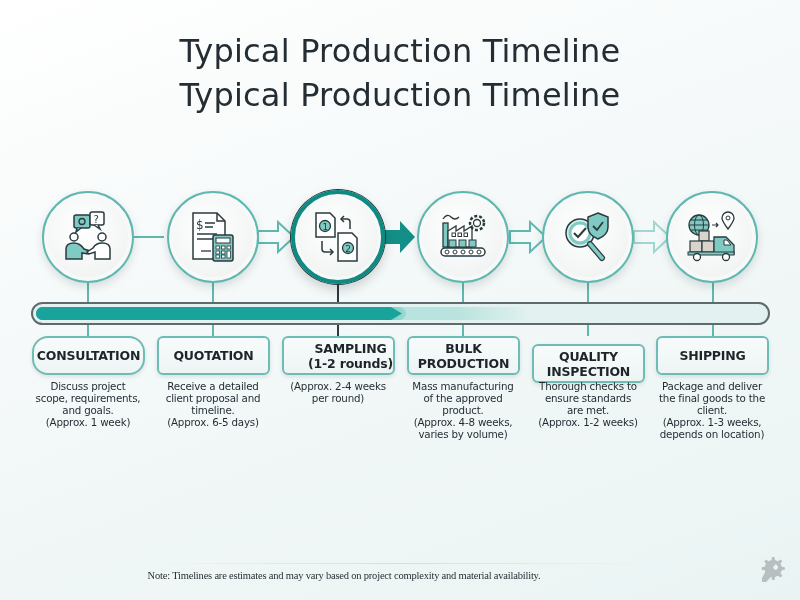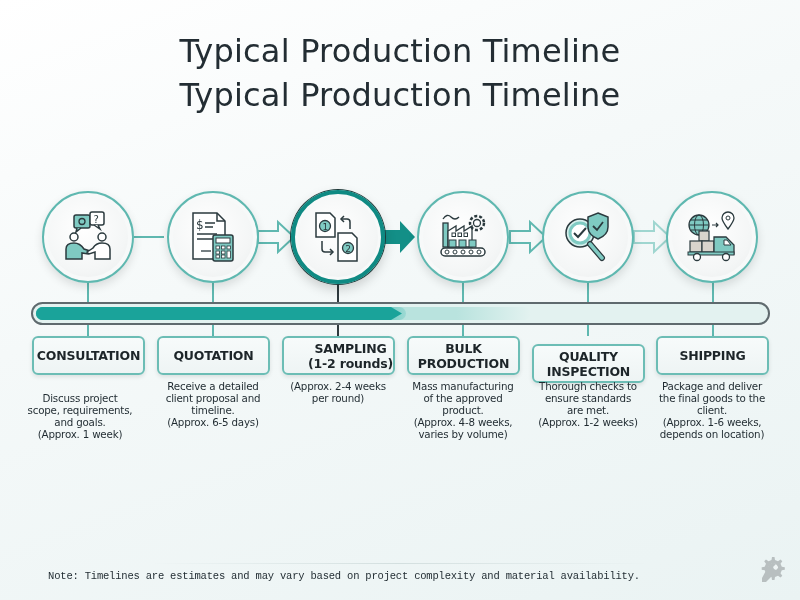--- a/index.html
+++ b/index.html
@@ -67,21 +67,21 @@
       font-family: "DejaVu Sans", sans-serif; letter-spacing: -0.2px;
     }
     .desc .d { display: block; white-space: pre-line; }
 
     .note-divider {
       position: absolute; left: 150px; top: 563px; width: 500px; height: 1px;
       background: linear-gradient(90deg, rgba(200,215,215,0) 0%, #d3dfdf 50%, rgba(200,215,215,0) 100%);
     }
     .note {
       position: absolute; top: 570px; left: 0; width: 688px; text-align: center;
-      font-size: 10.5px; color: #1f2a30; font-family: Liberation Mono, monospace; letter-spacing: -0.2px;
+      font-size: 10.5px; color: #1f2a30; font-family: Liberation Serif, serif; letter-spacing: -0.2px;
     }
     .logo { position: absolute; left: 757px; top: 554px; width: 30px; height: 30px; }
   </style>
 </head>
 <body>
 
 <div class="title t1">Typical Production Timeline</div>
 <div class="title t2">Typical Production Timeline</div>
 
 <div class="conn-line" style="left:134px; width:30px;"></div>
@@ -212,21 +212,21 @@
     <circle cx="42" cy="48" r="3.5" fill="#fff" stroke="#2b3a3e" stroke-width="1.3"></circle>
   </svg>
 </div>
 
 <div class="progress-track">
   <div class="progress-seg seg-light2" style="width:495px;"></div>
   <div class="progress-seg seg-light1" style="width:370px;"></div>
   <div class="progress-seg seg-dark" style="width:366px;"></div>
 </div>
 
-<div class="label-box" style="left:32px;">
+<div class="label-box" style="left:32px;border-radius:16px;">
   <span class="lb">CONSULTATION</span>
 </div>
 <div class="label-box" style="left:157px;">
   <span class="lb">QUOTATION</span>
 </div>
 <div class="label-box" style="left:282px;justify-content:flex-end;">
   <span class="lb">SAMPLING
 (1-2 rounds)</span>
 </div>
 <div class="label-box" style="left:407px;">
@@ -234,21 +234,21 @@
 PRODUCTION</span>
 </div>
 <div class="label-box" style="left:532px;margin-top:8px;">
   <span class="lb">QUALITY
 INSPECTION</span>
 </div>
 <div class="label-box" style="left:656px;text-align:center;">
   <span class="lb">SHIPPING</span>
 </div>
 
-<div class="desc" style="left:17px;margin-top:12px;">
+<div class="desc" style="left:25px;">
   <span class="d">Discuss project
 scope, requirements,
 and goals.</span>
   <span class="d">(Approx. 1 week)</span>
 </div>
 <div class="desc" style="left:150px;">
   <span class="d">Receive a detailed
 client proposal and
 timeline.</span>
   <span class="d">(Approx. 6-5 days)</span>
@@ -267,21 +267,21 @@
 <div class="desc" style="left:525px;">
   <span class="d">Thorough checks to
 ensure standards
 are met.</span>
   <span class="d">(Approx. 1-2 weeks)</span>
 </div>
 <div class="desc" style="left:649px;">
   <span class="d">Package and deliver
 the final goods to the
 client.</span>
-  <span class="d">(Approx. 1-6 weeks,
+  <span class="d">(Approx. 1-3 weeks,
 depends on location)</span>
 </div>
 
 <div class="note-divider"></div>
 <div class="note">Note: Timelines are estimates and may vary based on project complexity and material availability.</div>
 
 <svg class="logo" viewBox="0 0 30 30">
   <g fill="#b8bfc0">
     <path d="M15 3 L17.5 3 L18 6 L21 7.3 L23.5 5.5 L25.3 7.3 L23.5 9.8 L24.8 12.8 L27.8 13.3 L27.8 15.8 L24.8 16.3 L23.5 19.3 L25.3 21.8 L23.5 23.6 L21 21.8 L18 23.1 L17.5 26 L15 26 L14.5 23.1 L11.5 21.8 L9 23.6 L7.2 21.8 L9 19.3 L7.7 16.3 L4.7 15.8 L4.7 13.3 L7.7 12.8 L9 9.8 L7.2 7.3 L9 5.5 L11.5 7.3 L14.5 6 Z"></path>
   </g>

